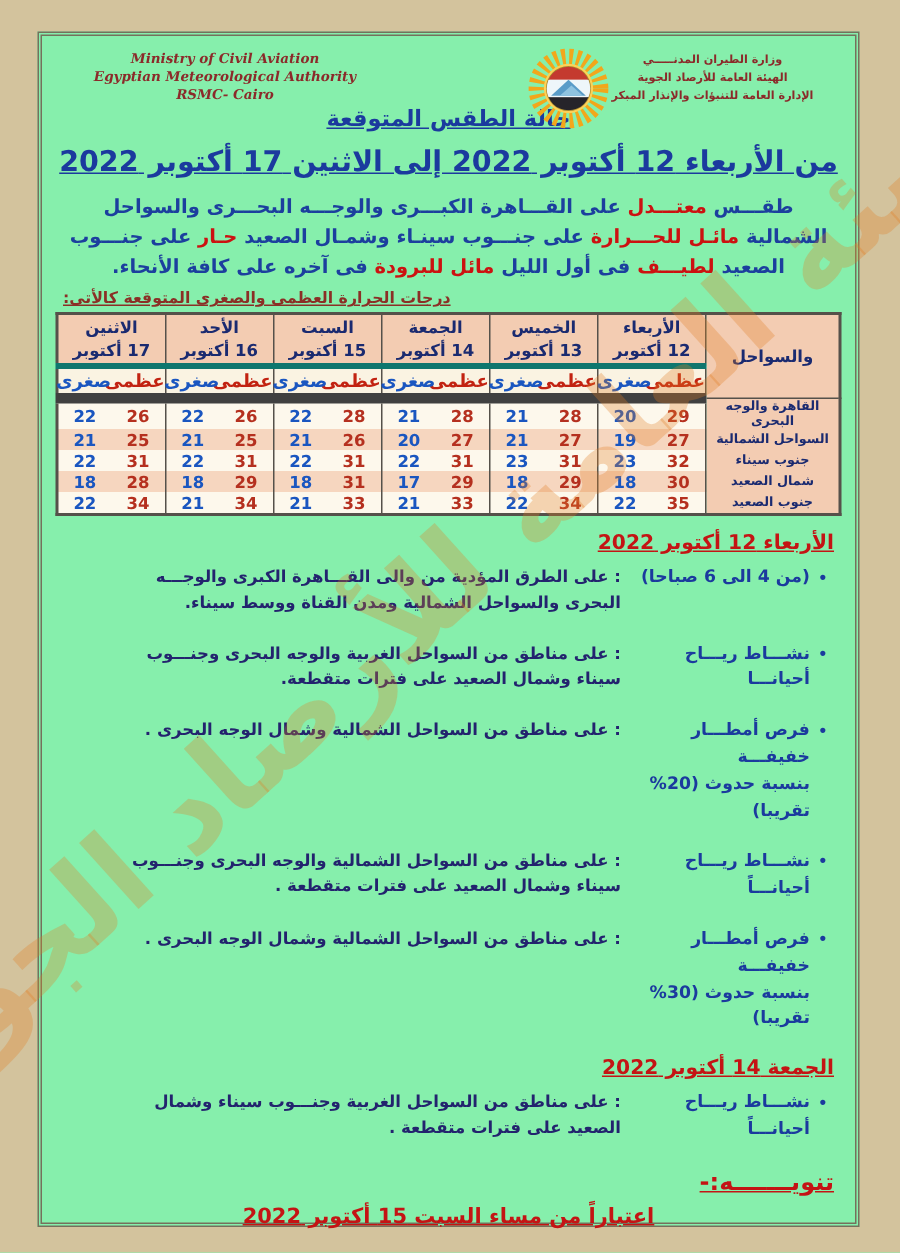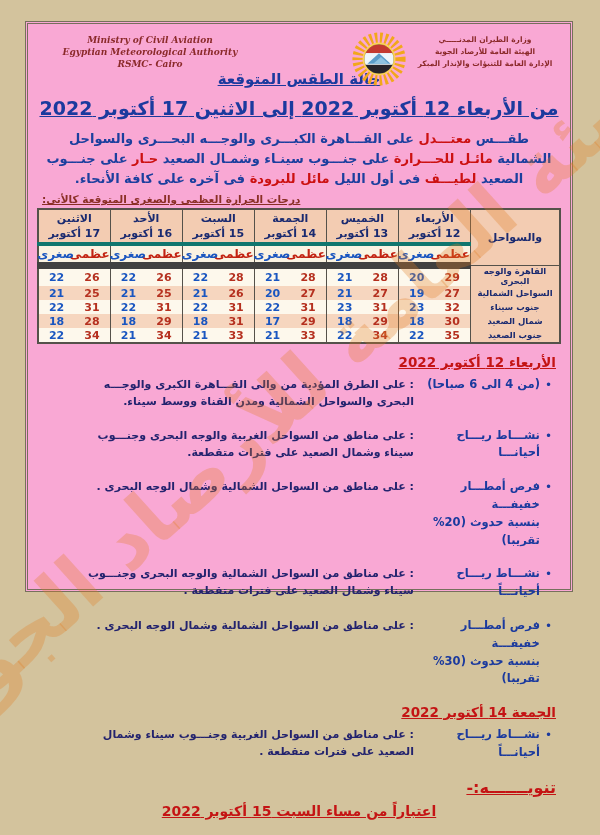--- a/index.html
+++ b/index.html
@@ -2,33 +2,33 @@
 <html lang="ar"><head>
 <meta charset="utf-8">
 <style>
   html,body{margin:0;padding:0;}
   body{
     width:600px;height:835px;position:relative;overflow:hidden;
     background:#d3c39d;
     font-family:"DejaVu Sans",sans-serif;
   }
   .paper{
-    position:absolute;left:25px;top:21px;width:548px;height:571px;
-    background:#f9a8d4;border:3px double #76705c;box-sizing:border-box;
+    position:absolute;left:25px;top:21px;width:548px;height:797px;
+    background:#86efac;border:3px double #76705c;box-sizing:border-box;
     padding:4px 0 0 0;
   }
   
   .hdr{position:relative;height:44px;margin-top:4px;}
   .hdr-en{
     position:absolute;left:22px;top:2px;width:200px;text-align:center;
     color:#8b2a2a;font-weight:bold;font-style:italic;font-size:9px;line-height:1.35;
     font-family:"DejaVu Serif",serif;
   }
   .hdr-ar{
-    position:absolute;right:0;top:2px;width:170px;text-align:center;direction:rtl;
+    position:absolute;right:10px;top:2px;width:170px;text-align:center;direction:rtl;
     color:#8b2a2a;font-weight:bold;font-size:7.5px;line-height:1.6;
   }
   .logo{position:absolute;left:322px;top:-2px;width:58px;height:58px;}
   
   .title{
     text-align:center;color:#1b3a9e;font-weight:bold;font-size:15px;
     text-decoration:underline;direction:rtl;margin-top:-6px;
   }
   .subtitle{
     text-align:center;color:#1b3a9e;font-weight:bold;font-size:19px;

